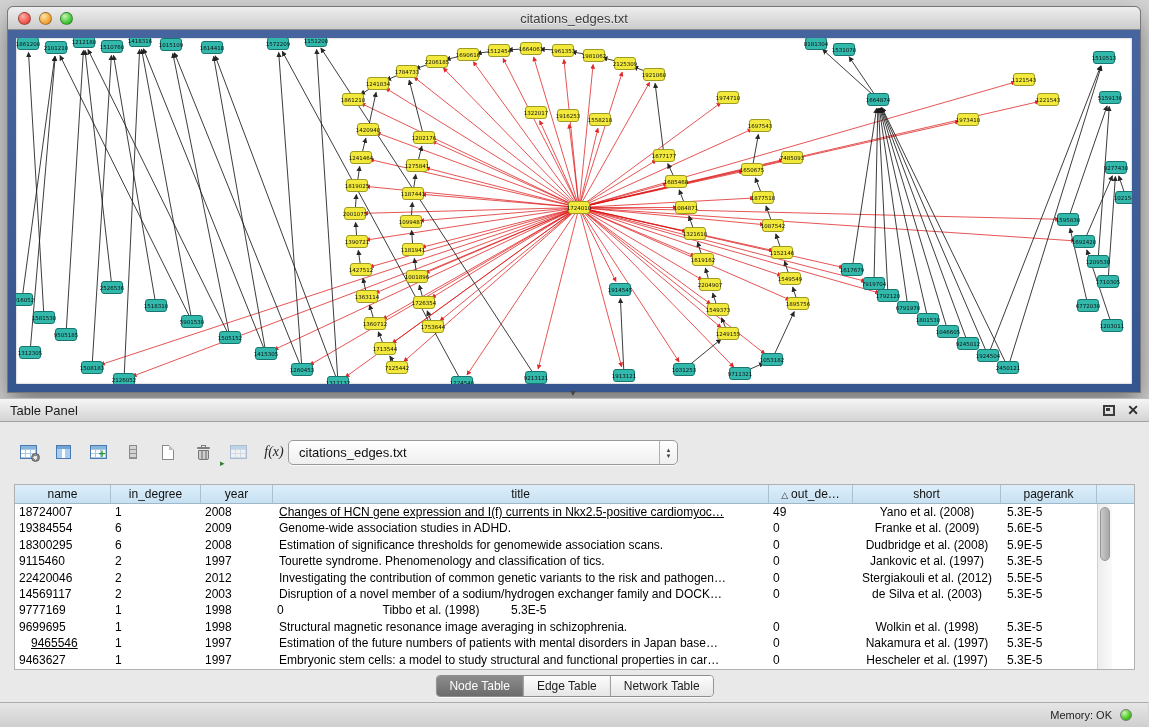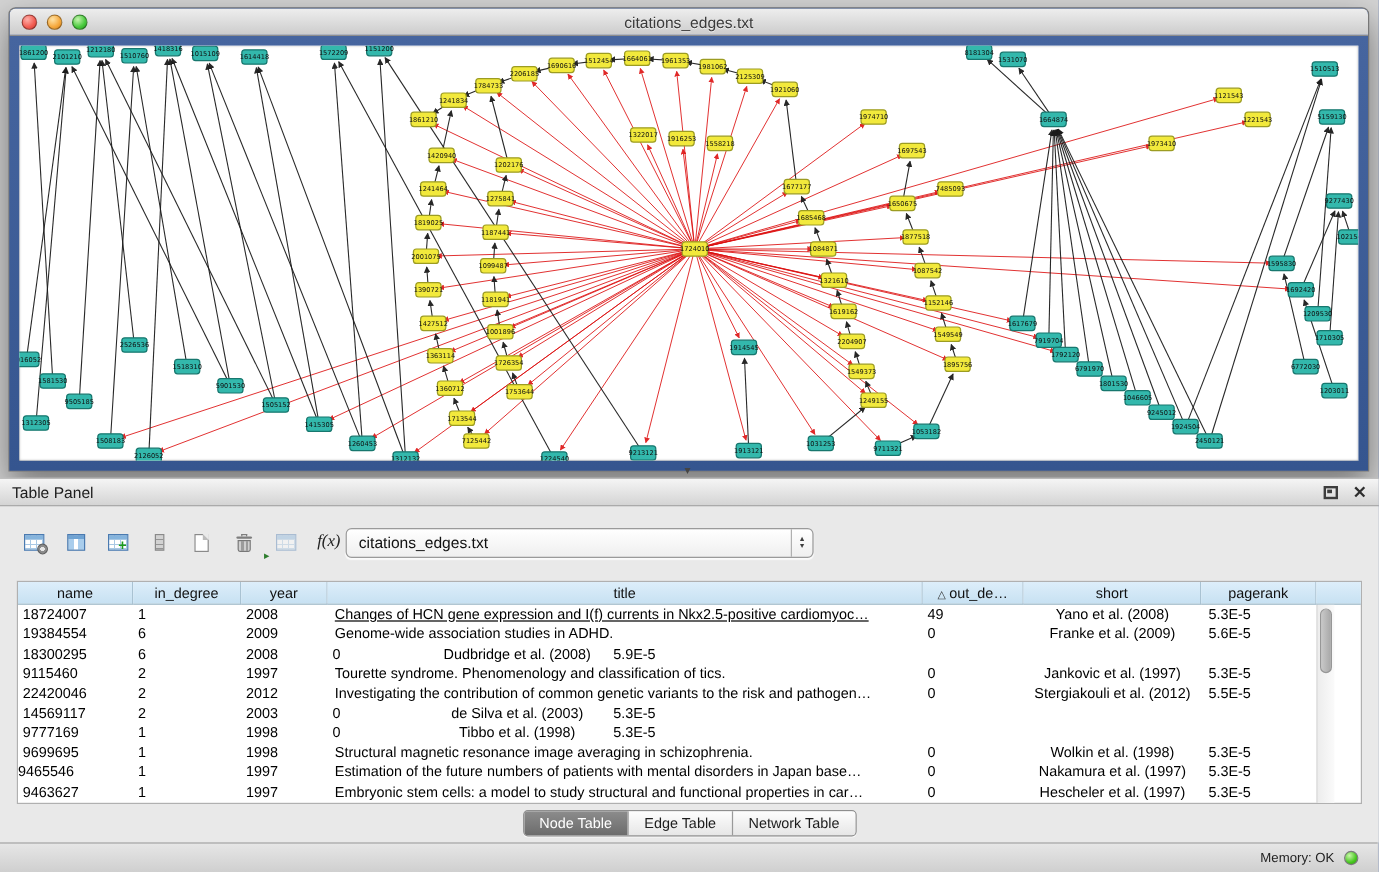--- a/index.html
+++ b/index.html
@@ -858,20 +858,21 @@
           <div class="td" style="width: 72px; padding-left: 4px;">2009</div>
           <div class="td" style="width: 496px; padding-left: 6px;">Genome-wide association studies in ADHD.</div>
           <div class="td" style="width: 84px; padding-left: 4px;">0</div>
           <div class="td" style="width: 148px; text-align: center;">Franke et al. (2009)</div>
           <div class="td" style="width: 96px; padding-left: 6px;">5.6E-5</div>
         </div>
         <div class="trow">
           <div class="td" style="width: 96px; padding-left: 4px;">18300295</div>
           <div class="td" style="width: 90px; padding-left: 4px;">6</div>
           <div class="td" style="width: 72px; padding-left: 4px;">2008</div>
+          <div class="td" style="width: 496px; padding-left: 6px;">Estimation of significance thresholds for genomewide association scans.</div>
           <div class="td" style="width: 84px; padding-left: 4px;">0</div>
           <div class="td" style="width: 148px; text-align: center;">Dudbridge et al. (2008)</div>
           <div class="td" style="width: 96px; padding-left: 6px;">5.9E-5</div>
         </div>
         <div class="trow">
           <div class="td" style="width: 96px; padding-left: 4px;">9115460</div>
           <div class="td" style="width: 90px; padding-left: 4px;">2</div>
           <div class="td" style="width: 72px; padding-left: 4px;">1997</div>
           <div class="td" style="width: 496px; padding-left: 6px;">Tourette syndrome. Phenomenology and classification of tics.</div>
           <div class="td" style="width: 84px; padding-left: 4px;">0</div>
@@ -884,20 +885,21 @@
           <div class="td" style="width: 72px; padding-left: 4px;">2012</div>
           <div class="td" style="width: 496px; padding-left: 6px;">Investigating the contribution of common genetic variants to the risk and pathogen…</div>
           <div class="td" style="width: 84px; padding-left: 4px;">0</div>
           <div class="td" style="width: 148px; text-align: center;">Stergiakouli et al. (2012)</div>
           <div class="td" style="width: 96px; padding-left: 6px;">5.5E-5</div>
         </div>
         <div class="trow">
           <div class="td" style="width: 96px; padding-left: 4px;">14569117</div>
           <div class="td" style="width: 90px; padding-left: 4px;">2</div>
           <div class="td" style="width: 72px; padding-left: 4px;">2003</div>
+          <div class="td" style="width: 496px; padding-left: 6px;">Disruption of a novel member of a sodium/hydrogen exchanger family and DOCK…</div>
           <div class="td" style="width: 84px; padding-left: 4px;">0</div>
           <div class="td" style="width: 148px; text-align: center;">de Silva et al. (2003)</div>
           <div class="td" style="width: 96px; padding-left: 6px;">5.3E-5</div>
         </div>
         <div class="trow">
           <div class="td" style="width: 96px; padding-left: 4px;">9777169</div>
           <div class="td" style="width: 90px; padding-left: 4px;">1</div>
           <div class="td" style="width: 72px; padding-left: 4px;">1998</div>
           <div class="td" style="width: 84px; padding-left: 4px;">0</div>
           <div class="td" style="width: 148px; text-align: center;">Tibbo et al. (1998)</div>
@@ -906,21 +908,21 @@
         <div class="trow">
           <div class="td" style="width: 96px; padding-left: 4px;">9699695</div>
           <div class="td" style="width: 90px; padding-left: 4px;">1</div>
           <div class="td" style="width: 72px; padding-left: 4px;">1998</div>
           <div class="td" style="width: 496px; padding-left: 6px;">Structural magnetic resonance image averaging in schizophrenia.</div>
           <div class="td" style="width: 84px; padding-left: 4px;">0</div>
           <div class="td" style="width: 148px; text-align: center;">Wolkin et al. (1998)</div>
           <div class="td" style="width: 96px; padding-left: 6px;">5.3E-5</div>
         </div>
         <div class="trow">
-          <div class="td" style="width: 96px; padding-left: 0;">9465546</div>
+          <div class="td" style="width: 96px; padding-left: 16px; text-decoration: underline;">9465546</div>
           <div class="td" style="width: 90px; padding-left: 4px;">1</div>
           <div class="td" style="width: 72px; padding-left: 4px;">1997</div>
           <div class="td" style="width: 496px; padding-left: 6px;">Estimation of the future numbers of patients with mental disorders in Japan base…</div>
           <div class="td" style="width: 84px; padding-left: 4px;">0</div>
           <div class="td" style="width: 148px; text-align: center;">Nakamura et al. (1997)</div>
           <div class="td" style="width: 96px; padding-left: 6px;">5.3E-5</div>
         </div>
         <div class="trow">
           <div class="td" style="width: 96px; padding-left: 4px;">9463627</div>
           <div class="td" style="width: 90px; padding-left: 4px;">1</div>

